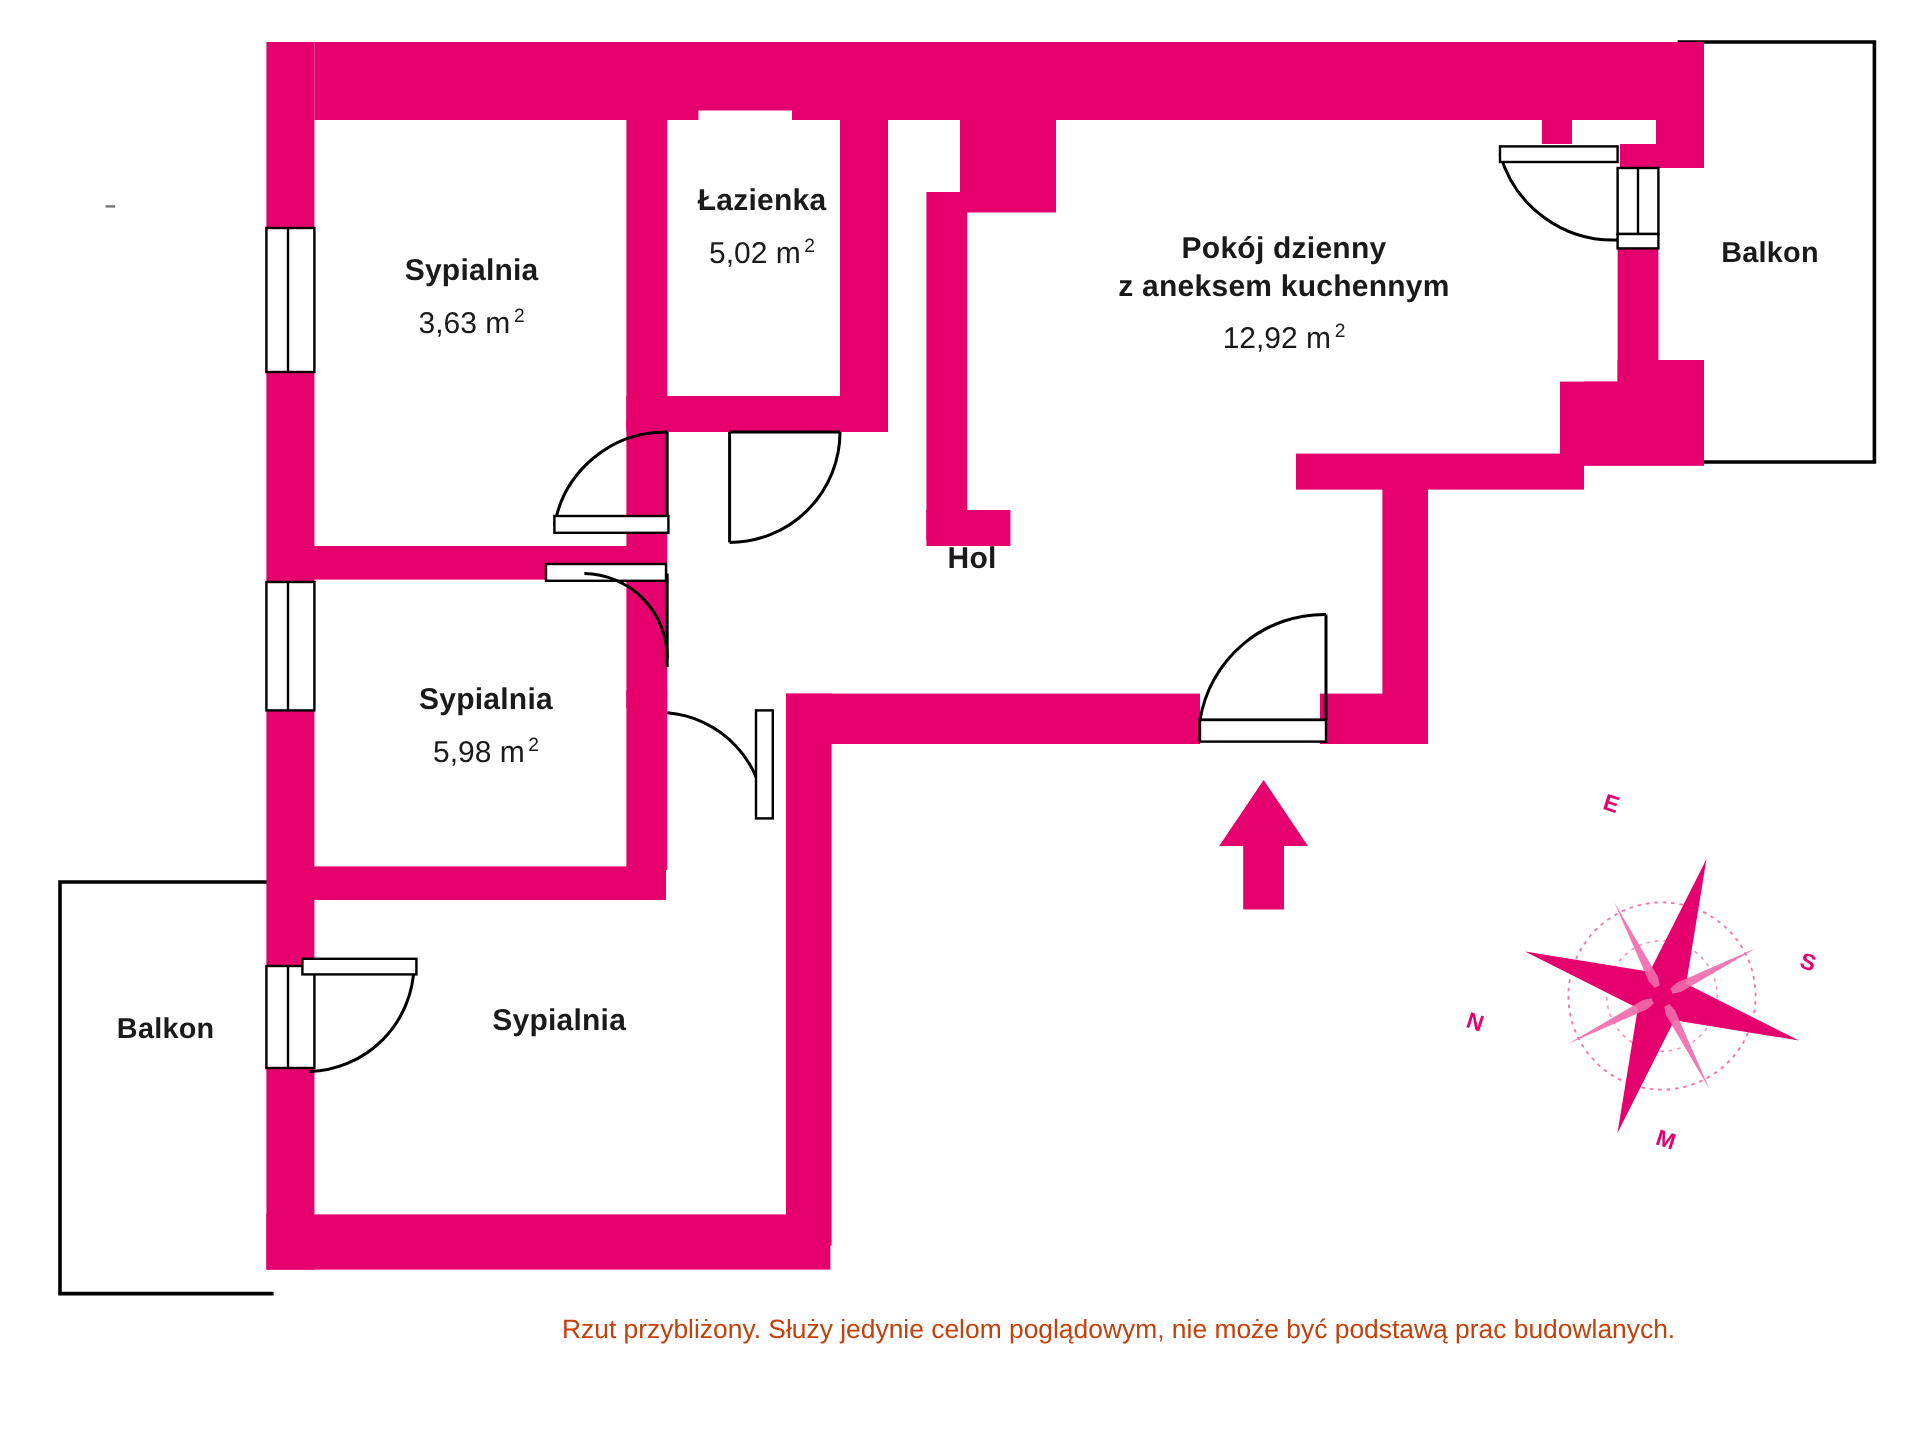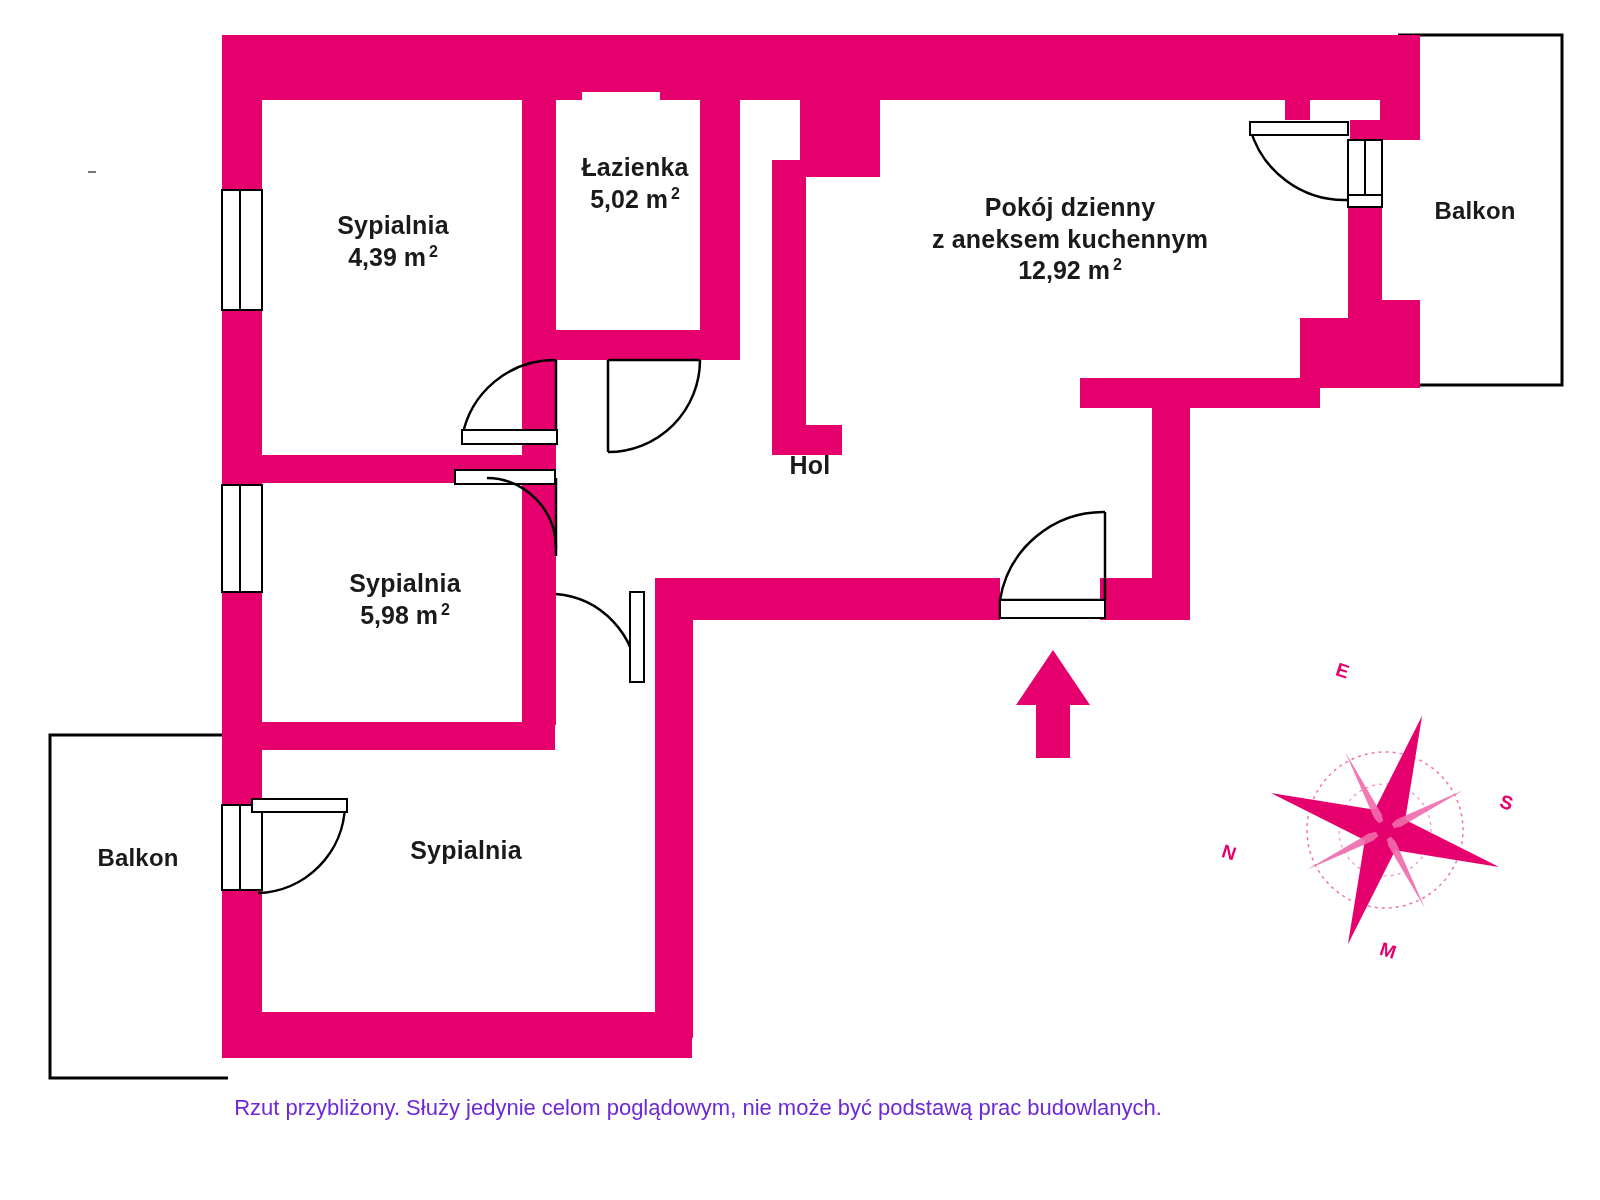--- a/index.html
+++ b/index.html
@@ -28,37 +28,37 @@
     line-height: 1.26;
     white-space: nowrap;
   }
   .lbl .name {
     font-weight: bold;
     font-size: 25px;
     letter-spacing: 0.2px;
   }
   .lbl .area {
     font-size: 25px;
-    font-weight: 700;
-    margin-top: 0;
+    font-weight: 400;
+    margin-top: 12px;
   }
   .lbl .area sup {
     font-size: 16px;
     vertical-align: super;
     margin-left: 3px;
   }
   .lbl.balkon .name { font-size: 24px; }
   .footer {
     position: absolute;
     left: 0;
     top: 1095px;
     width: 1396px;
-    text-align: center;
+    text-align: right;
     font-size: 22px;
-    color: #6d28d9;
+    color: #c2410c;
   }
   
   #lbl-sypialnia-1 { left: 268px; top: 210px; width: 250px; }
   #lbl-lazienka    { left: 510px; top: 152px; width: 250px; }
   #lbl-pokoj       { left: 855px; top: 192px; width: 430px; }
   #lbl-hol         { left: 660px; top: 450px; width: 300px; }
   #lbl-sypialnia-2 { left: 280px; top: 568px; width: 250px; }
   #lbl-sypialnia-3 { left: 336px; top: 835px; width: 260px; }
   #lbl-balkon-left { left: 38px; top: 843px; width: 200px; }
   #lbl-balkon-right{ left: 1375px; top: 196px; width: 200px; }
@@ -192,21 +192,21 @@
     <path d="M62 62 L8 14 L0 0 L14 8 Z" fill="#F06AAB" opacity="0.9"></path>
     <path d="M-62 -62 L-8 -14 L0 0 L-14 -8 Z" fill="#F06AAB" opacity="0.9"></path>
     <circle cx="0" cy="0" r="9" fill="#E5006E"></circle>
   </g>
 
   <line x1="88" y1="172" x2="96" y2="172" stroke="#777777" stroke-width="2"></line>
 </svg>
 
 <div class="lbl" id="lbl-sypialnia-1">
   <div class="name">Sypialnia</div>
-  <div class="area"><span>4,39 m</span><sup>2</sup></div>
+  <div class="area"><span>3,63 m</span><sup>2</sup></div>
 </div>
 
 <div class="lbl" id="lbl-lazienka">
   <div class="name">Łazienka</div>
   <div class="area"><span>5,02 m</span><sup>2</sup></div>
 </div>
 
 <div class="lbl" id="lbl-pokoj">
   <div class="name">Pokój dzienny</div>
   <div class="name">z aneksem kuchennym</div>

